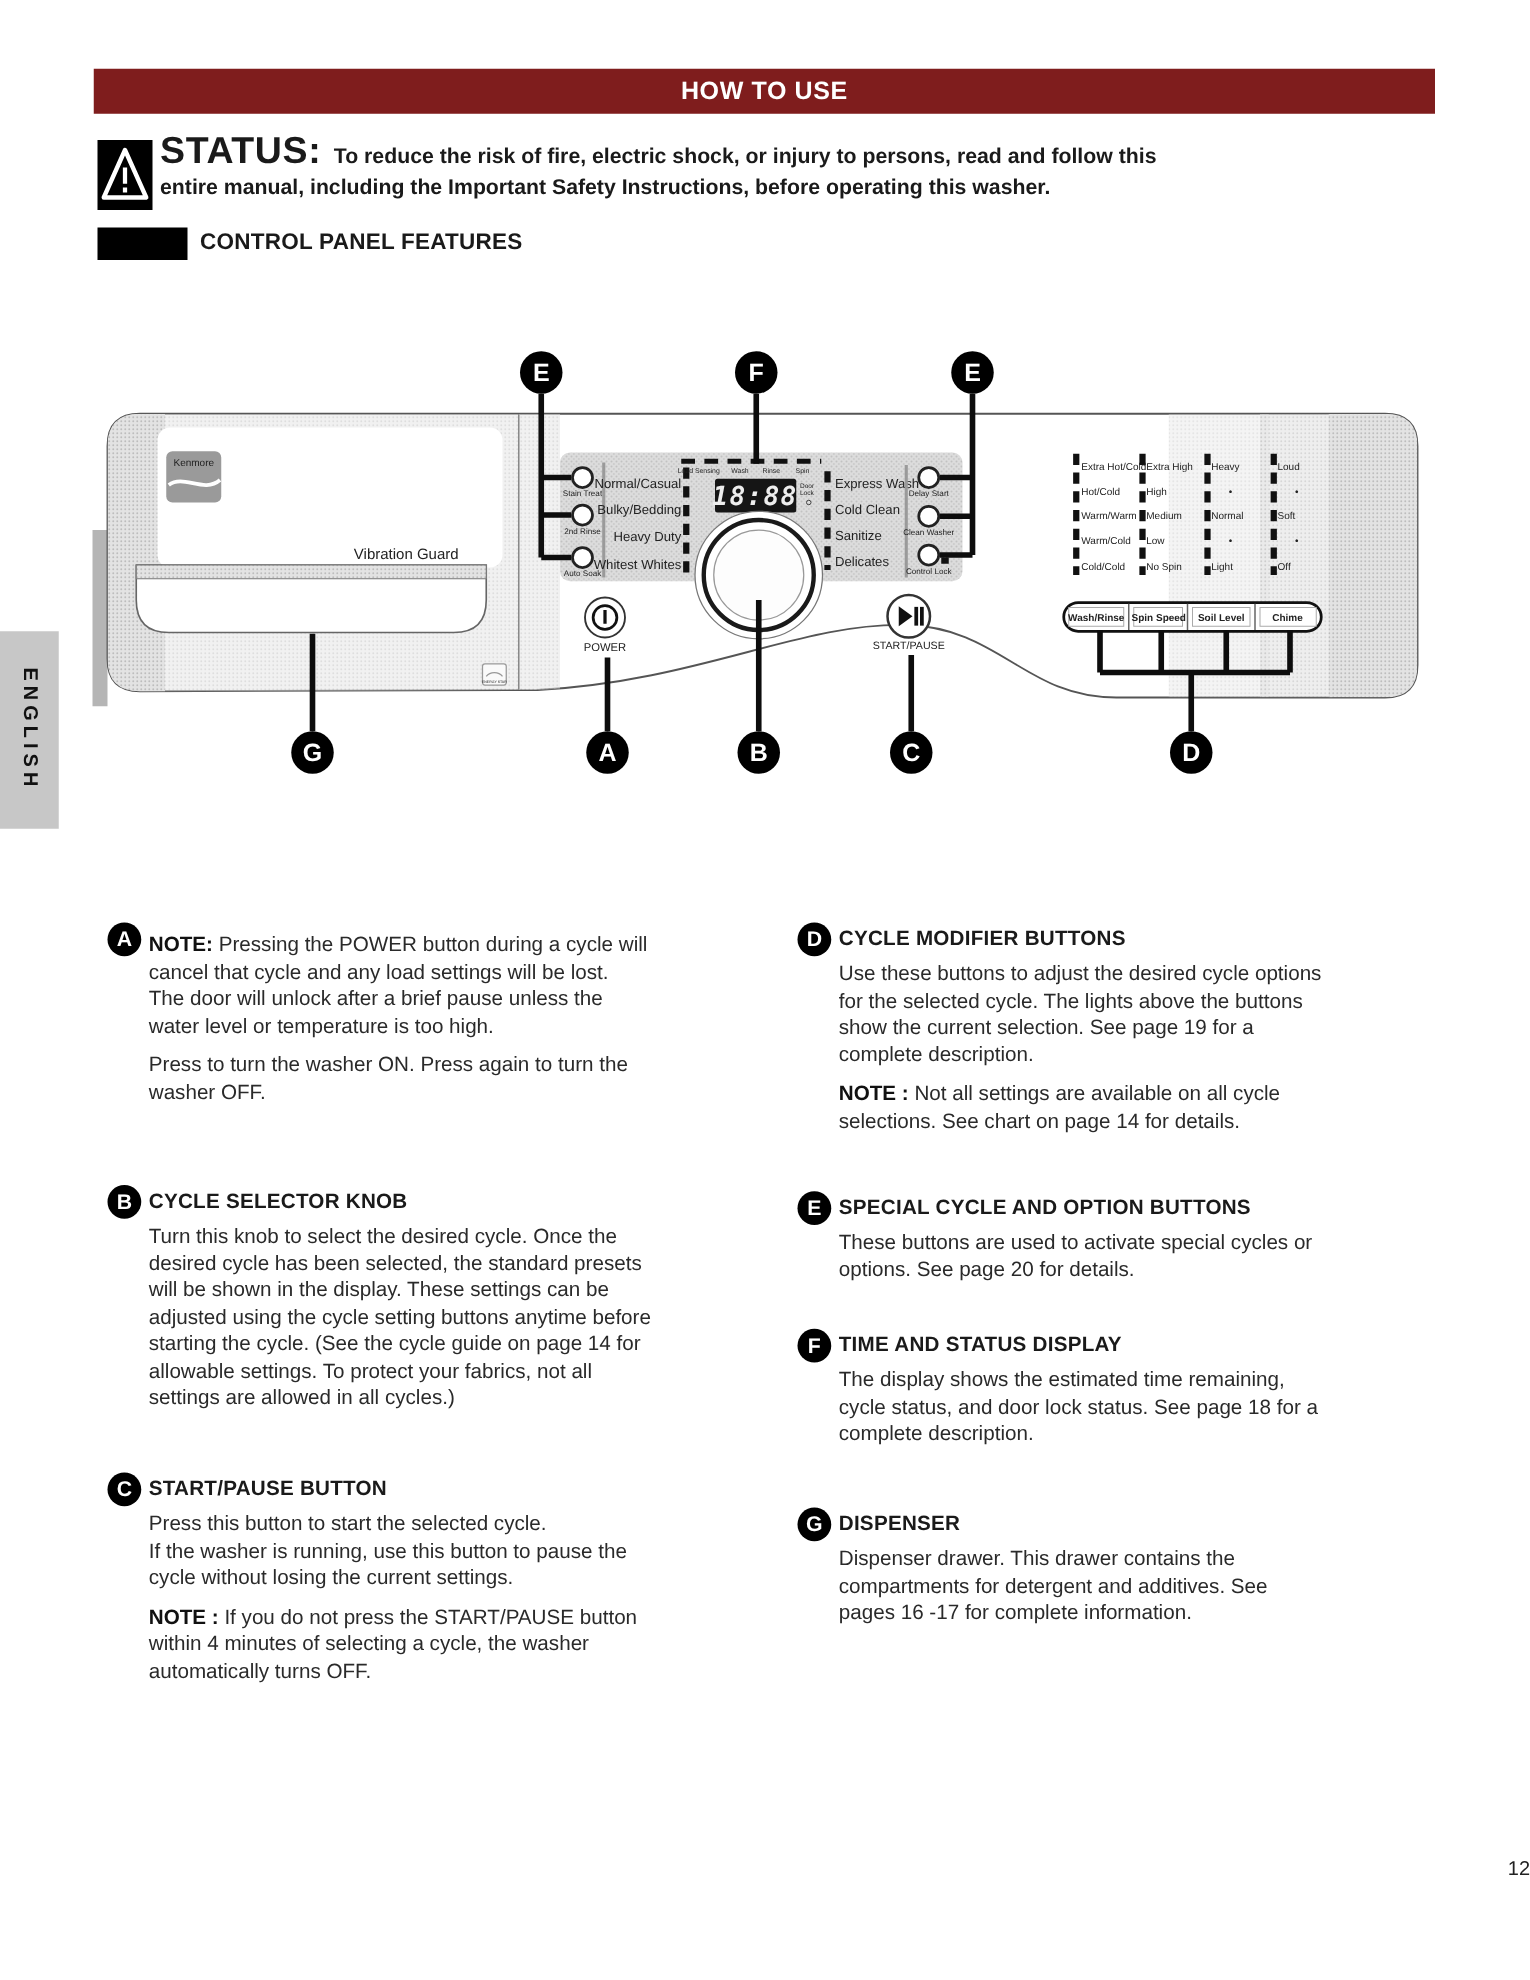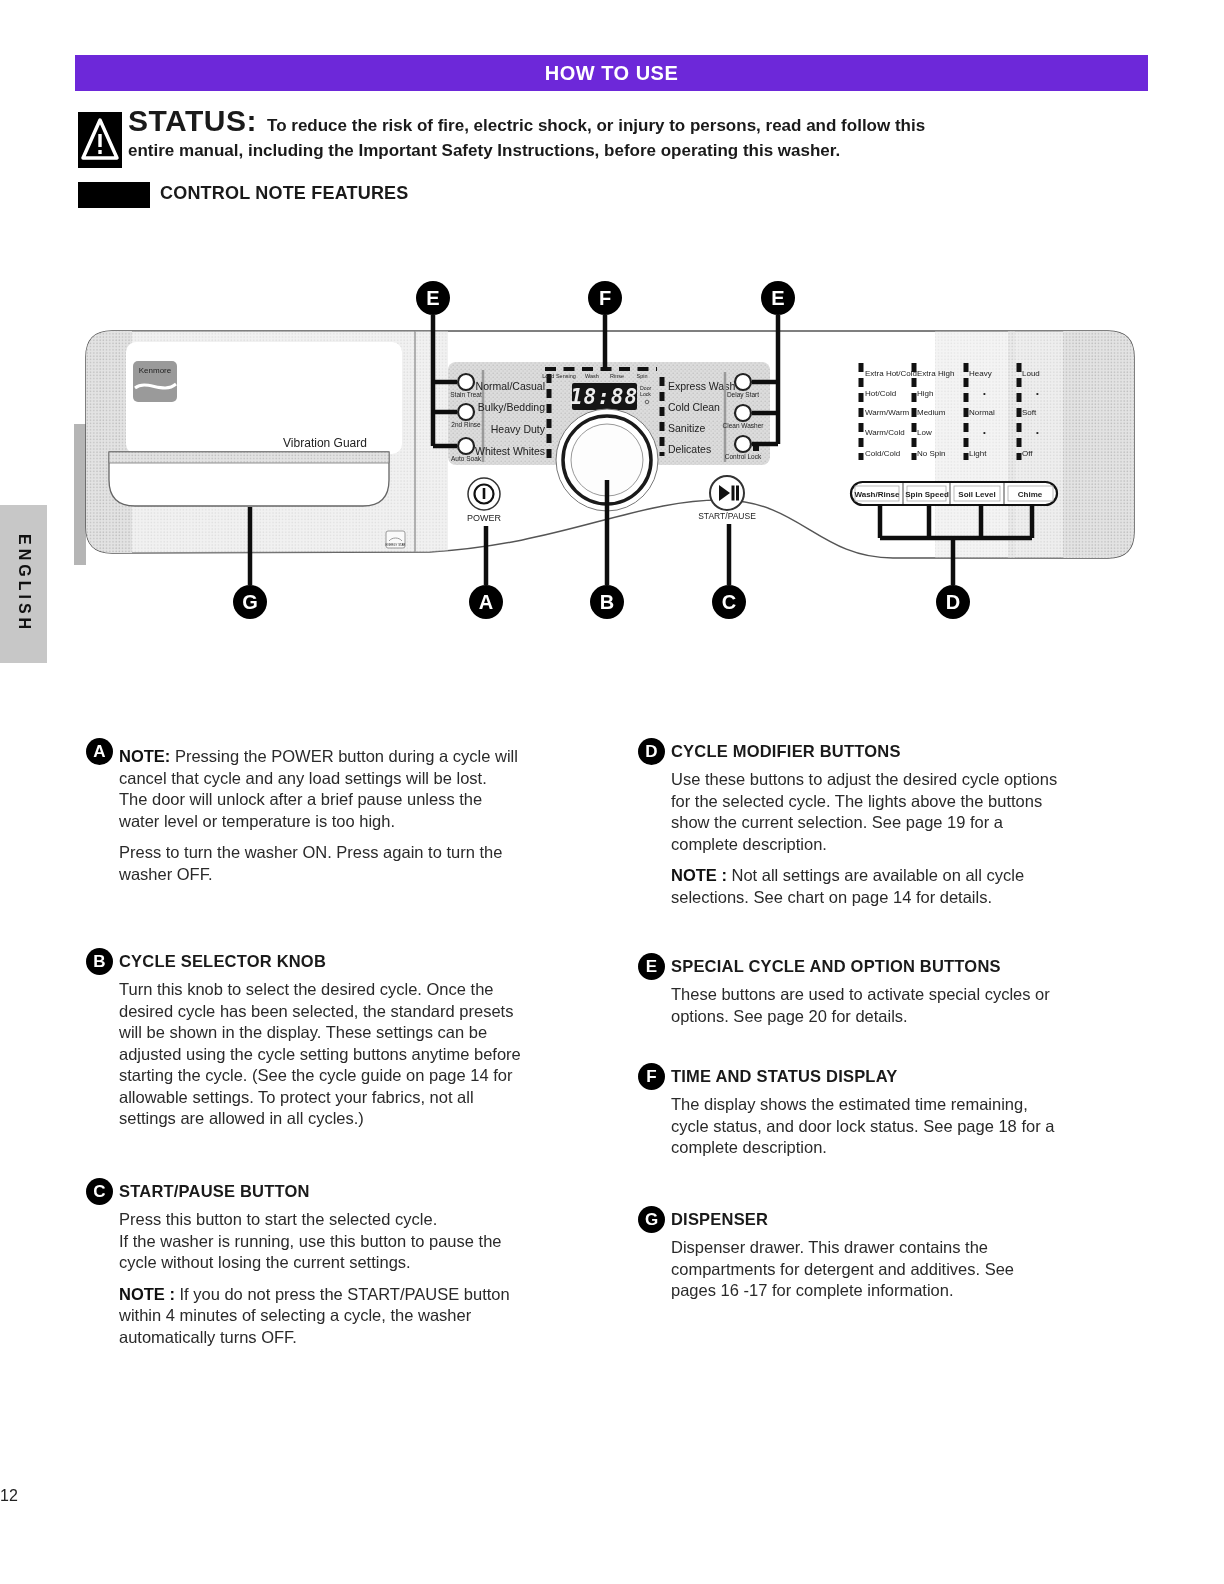--- a/index.html
+++ b/index.html
@@ -6,21 +6,21 @@
   body{font-family:"Liberation Sans", sans-serif; color:#1a1a1a;}
   #page{position:relative;width:1224px;height:1584px;background:#fff;overflow:hidden;}
 
   
   .lang-tab{position:absolute;left:0;top:505px;width:47px;height:158px;background:#c7c7c7;
     display:flex;align-items:center;justify-content:center;}
   .lang-tab span{writing-mode:vertical-rl;font-weight:bold;font-size:16px;letter-spacing:4px;color:#111;}
   .panel-edge-shadow{position:absolute;left:74px;top:424px;width:12px;height:141px;background:#b5b5b5;}
 
   
-  .header-bar{position:absolute;left:75px;top:55px;width:1073px;height:36px;background:#6d28d9;
+  .header-bar{position:absolute;left:75px;top:55px;width:1073px;height:36px;background:#7f1d1d;
     display:flex;align-items:center;justify-content:center;}
   .header-bar span{color:#fff;font-weight:bold;font-size:20px;letter-spacing:.5px;}
 
   
   .warning{position:absolute;left:78px;top:108px;width:1030px;}
   .warn-icon{position:absolute;left:0;top:4px;width:44px;height:56px;background:#000;}
   .warn-text{margin-left:50px;font-weight:bold;font-size:17px;line-height:25px;white-space:pre-line;}
   .warn-word{font-size:30px;font-weight:bold;letter-spacing:.5px;padding-right:10px;}
 
   
@@ -37,21 +37,21 @@
   .section{position:absolute;width:510px;}
   .bullet{position:absolute;left:0;top:0;width:27px;height:27px;border-radius:50%;background:#000;color:#fff;
     font-weight:bold;font-size:17px;display:flex;align-items:center;justify-content:center;}
   .sec-head{margin-left:33px;font-size:16.5px;font-weight:bold;letter-spacing:.2px;padding-top:4px;}
   .sec-body{margin-left:33px;margin-top:8px;font-size:16.5px;line-height:21.5px;color:#2a2a2a;}
   .sec-body p{margin:0 0 10px 0;white-space:pre-line;}
   .sec-body b{color:#111;}
   .col-left{left:86px;}
   .col-right{left:638px;}
 
-  .page-number{position:absolute;left:0;top:1487px;width:1224px;text-align:left;font-size:16px;color:#222;}
+  .page-number{position:absolute;left:0;top:1487px;width:1224px;text-align:right;font-size:16px;color:#222;}
 </style>
 </head>
 <body>
 
 <div id="page">
 
   <div class="lang-tab">
     <span>ENGLISH</span>
   </div>
   <div class="panel-edge-shadow"></div>
@@ -66,21 +66,21 @@
         <path d="M22 8 L39 46 L5 46 Z" fill="none" stroke="#fff" stroke-width="3.5" stroke-linejoin="round"></path>
         <rect x="20.3" y="22" width="3.4" height="13" fill="#fff"></rect>
         <rect x="20.3" y="38" width="3.4" height="4" fill="#fff"></rect>
       </svg>
     </div>
     <div class="warn-text"><span class="warn-word">STATUS:</span><span>To reduce the risk of fire, electric shock, or injury to persons, read and follow this
 entire manual, including the Important Safety Instructions, before operating this washer.</span></div>
   </div>
 
   <div class="cpf-block"></div>
-  <div class="cpf-title">CONTROL NOTE FEATURES</div>
+  <div class="cpf-title">CONTROL PANEL FEATURES</div>
 
   <svg class="diagram" width="1224" height="370" viewBox="0 270 1224 370">
     <defs>
       <pattern id="ht" width="3.2" height="3.2" patternUnits="userSpaceOnUse">
         <rect width="3.2" height="3.2" fill="#e3e3e3"></rect>
         <circle cx="1" cy="1" r="0.75" fill="#bdbdbd"></circle>
       </pattern>
       <pattern id="ht2" width="4" height="4" patternUnits="userSpaceOnUse">
         <rect width="4" height="4" fill="#dcdcdc"></rect>
         <circle cx="1.2" cy="1.2" r="0.8" fill="#c2c2c2"></circle>

